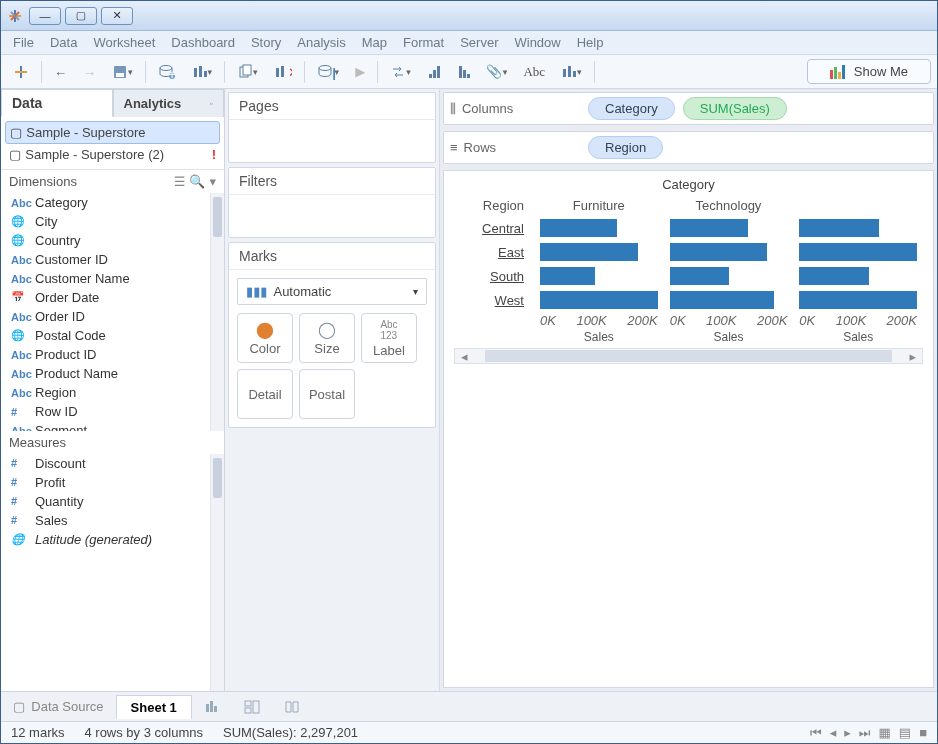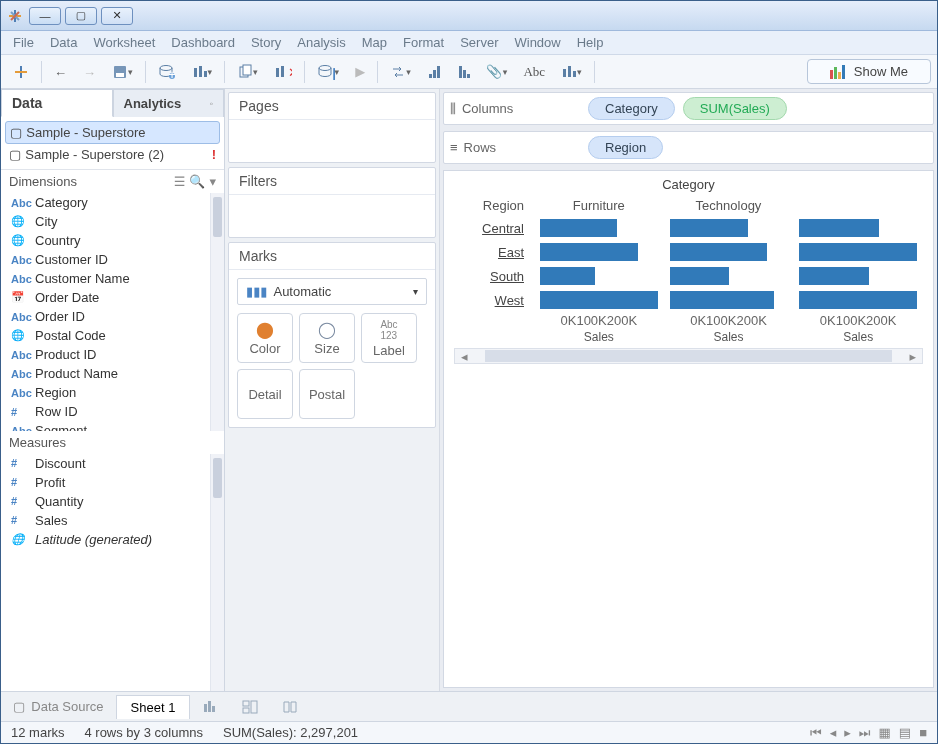--- a/index.html
+++ b/index.html
@@ -48,32 +48,32 @@
   .mb .mic { font-size:16px; color:#7a8aa0;}
   .viz { flex:1; display:flex; flex-direction:column; background:#e9ecf2;}
   .shelf-row { display:flex; align-items:center; gap:8px; padding:4px 6px; background:#fff; border:1px solid #d2d8e3; margin:3px; border-radius:2px;}
   .shelf-label { color:#666; display:flex; align-items:center; gap:6px; width:130px;}
   .pill { padding:3px 16px; border-radius:12px; font-size:13px; display:inline-flex; align-items:center; }
   .pill.dim { background:#d6e5fa; color:#345; border:1px solid #b5cdee;}
   .pill.meas { background:#cdeed2; color:#2a5; border:1px solid #a3d9ad;}
   .chart-area { margin:3px; background:#fff; border:1px solid #d2d8e3; flex:1; position:relative; overflow:hidden;}
   .sheet-tabs { height:30px; background:#eef1f5; border-top:1px solid #cfd6e1; display:flex; align-items:center; }
   .ds-tab { padding:4px 12px; color:#888; display:flex; align-items:center; gap:6px;}
-  .sheet-tab { padding:4px 14px; background:#fff; border:1px solid #cfd6e1; border-bottom:none; font-weight:400; }
+  .sheet-tab { padding:4px 14px; background:#fff; border:1px solid #cfd6e1; border-bottom:none; font-weight:700; }
   .footer { height:22px; background:#f4f7fb; border-top:1px solid #cfd6e1; display:flex; align-items:center; padding:0 10px; gap:20px; color:#444; font-size:12px;}
   .footer .right-icons { margin-left:auto; display:flex; gap:8px; color:#888; }
   
   .ch-title { text-align:center; padding:6px 0 2px; color:#444; }
   .ch-grid { display:grid; grid-template-columns:80px repeat(3,1fr); padding:0 10px;}
   .ch-colhead { text-align:center; color:#555; padding:4px 0; }
   .ch-rowlab { text-align:right; padding-right:10px; color:#444; height:24px; line-height:24px;text-decoration:underline;}
   .ch-cell { height:24px; position:relative; padding:2px 6px;}
   .ch-bar { height:18px; background:#317ab9; }
   .ch-axis-row { display:grid; grid-template-columns:80px repeat(3,1fr); padding:0 10px; }
-  .ch-axis { display:flex; justify-content:center; padding:0 6px; color:#666; font-size:11px;}
+  .ch-axis { display:flex; justify-content:space-between; padding:0 6px; color:#666; font-size:11px;font-style:italic;}
   .ch-axis-title { text-align:center; color:#555; font-size:12px; padding-top:2px;}
   .hscroll { height:16px; margin:4px 10px; position:relative; background:#f2f4f8; border:1px solid #dbe0e9;}
   .hscroll .ht { position:absolute; top:1px; bottom:1px; left:30px; right:30px; background:#d7dde8;}
   svg { display:block; }
 </style>
 </head>
 <body>
 
 <div class="window">
 

